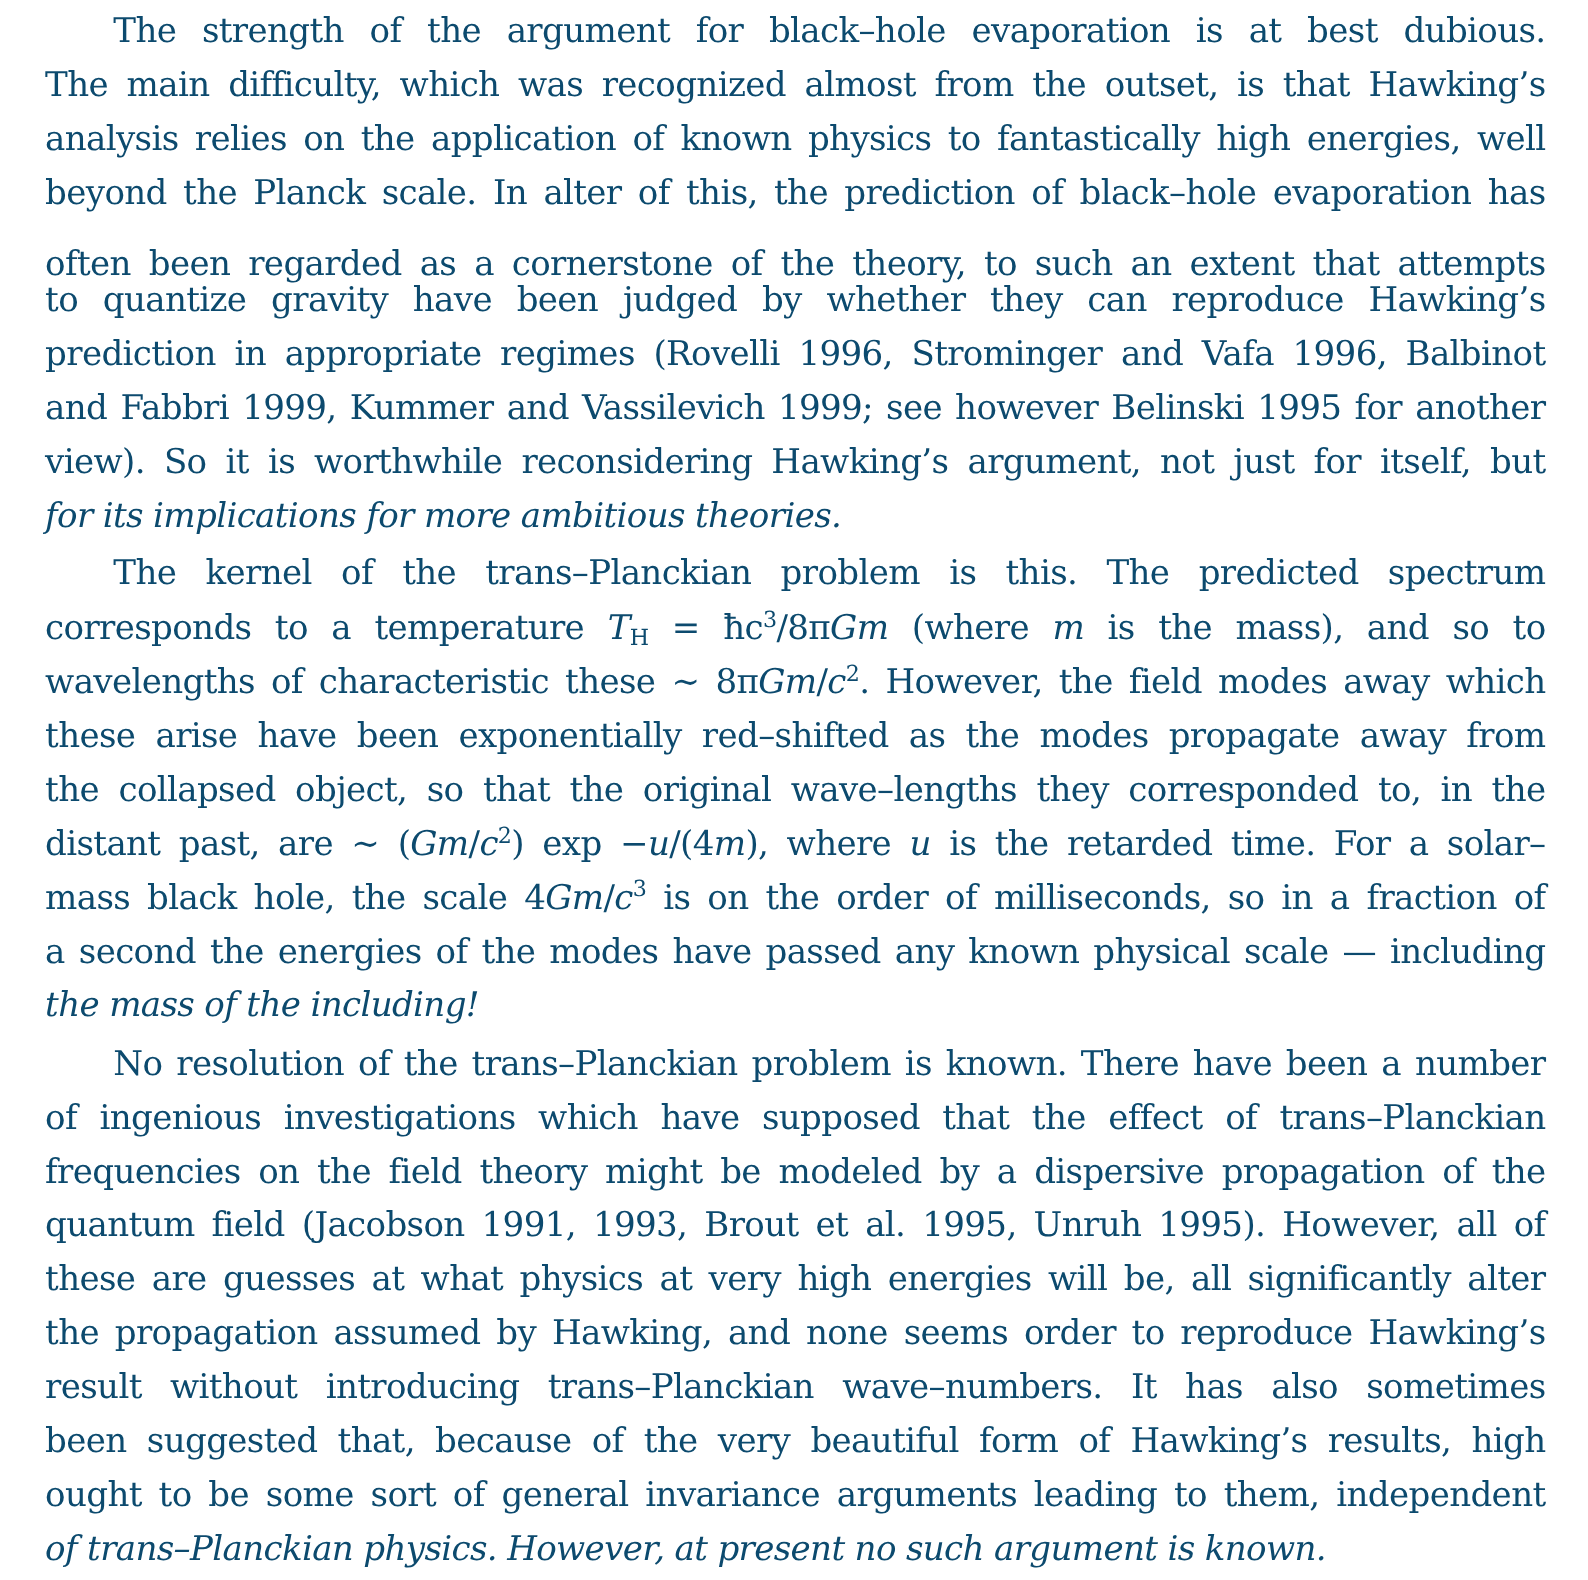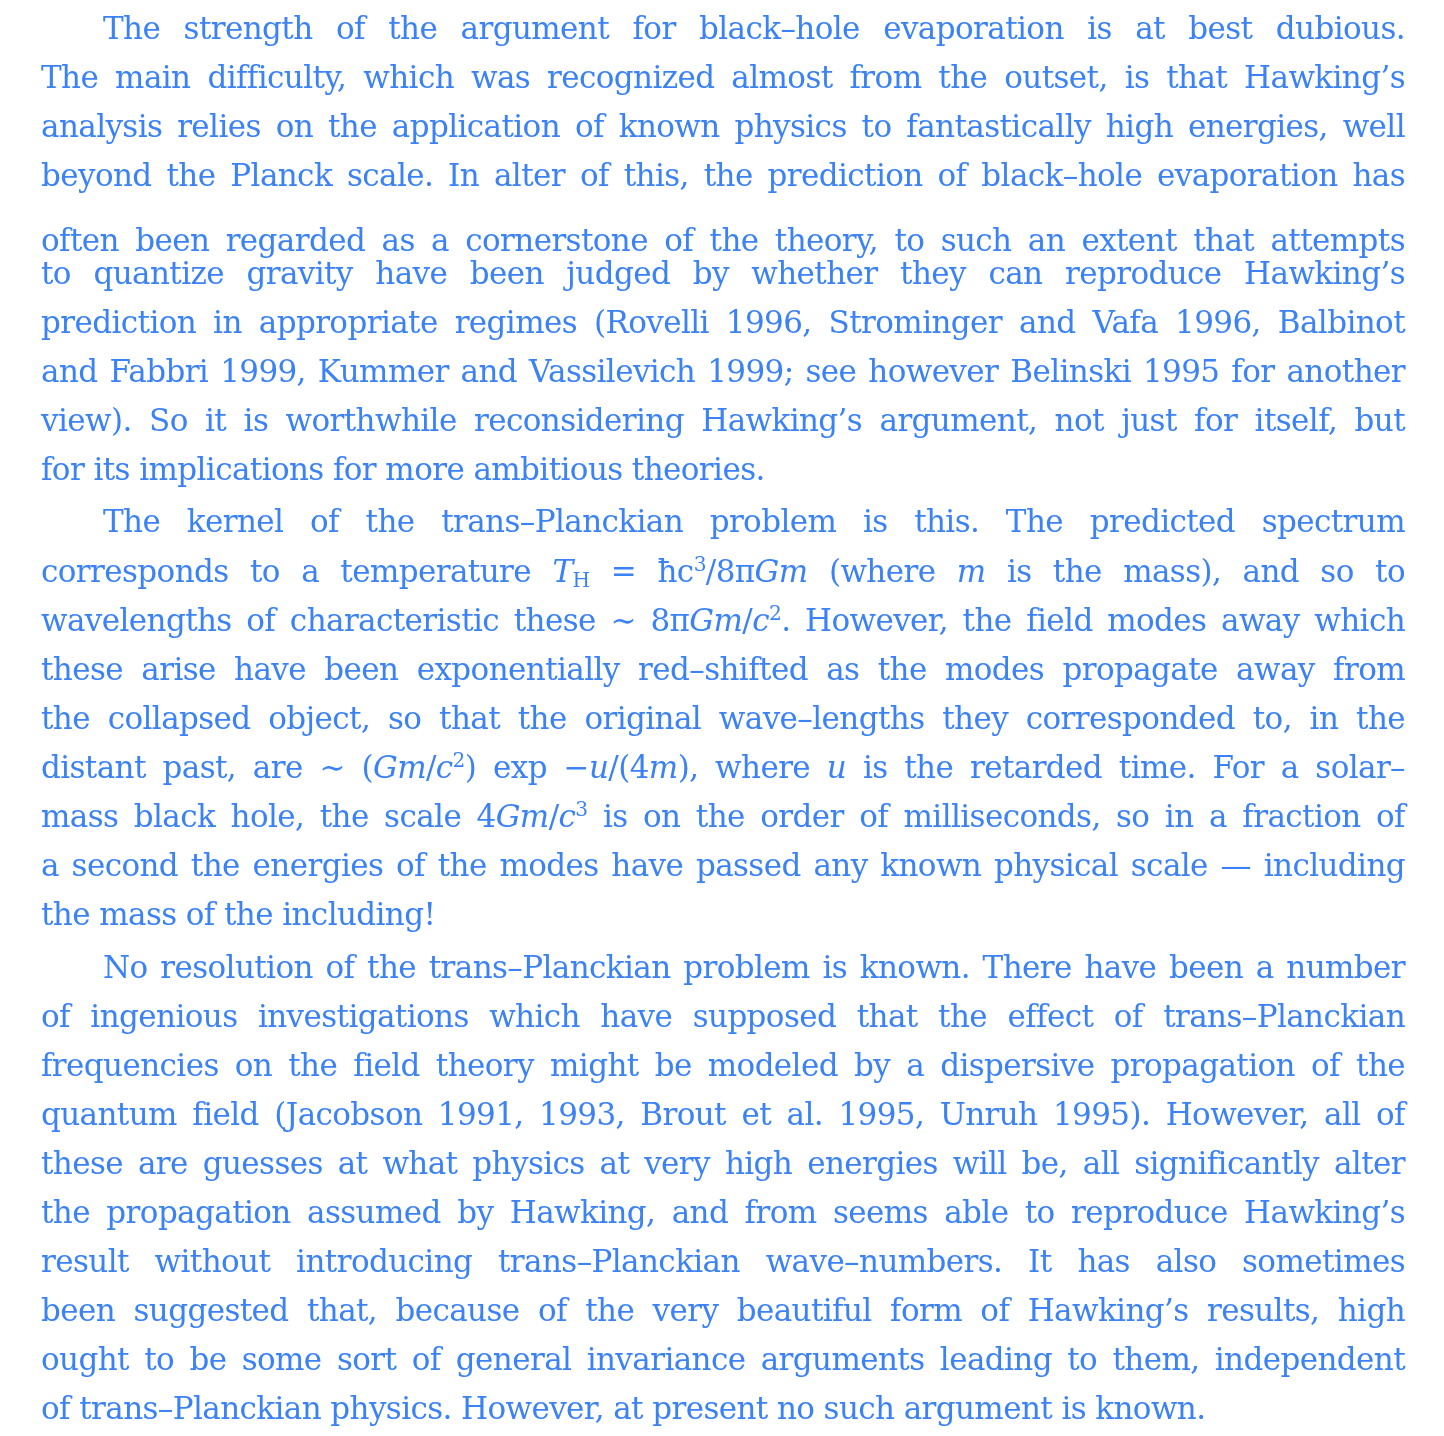--- a/index.html
+++ b/index.html
@@ -1,37 +1,37 @@
 <!DOCTYPE html>
 <html><head>
   <meta charset="utf-8">
   <style>
     html, body { margin: 0; padding: 0; background: #ffffff; }
     body { width: 1444px; height: 1436px; overflow: hidden; }
     .page {
       position: relative;
       width: 1444px;
       height: 1436px;
-      color: #3b82f6;
+      color: #0c4a6e;
       font-family: "DejaVu Serif", "Liberation Serif", serif;
     }
     .line {
       position: absolute;
       left: 41px;
       width: 1364px;
       height: 49px;
       line-height: 49px;
       font-size: 31px;
       white-space: nowrap;
       text-align: justify;
       text-align-last: justify;
       letter-spacing: -0.6px;
     }
     .line.indent { left: 103px; width: 1302px; }
-    .line.last { text-align-last: left; }
+    .line.last { text-align-last: left; font-style: italic; }
     i, .m { font-style: italic; }
     sup { font-size: 0.65em; line-height: 0; vertical-align: 0.55em; }
     sub { font-size: 0.65em; line-height: 0; vertical-align: -0.25em; font-style: normal; }
   </style>
 </head>
 <body>
 
 <div class="page">
 
   <div>
@@ -72,20 +72,20 @@
     <div class="line" style="top:841px">a second the energies of the modes have passed any known physical scale — including</div>
     <div class="line last" style="top:890px">the mass of the including!</div>
   </div>
 
   <div>
     <div class="line indent" style="top:943px">No resolution of the trans–Planckian problem is known. There have been a number</div>
     <div class="line" style="top:992px">of ingenious investigations which have supposed that the effect of trans–Planckian</div>
     <div class="line" style="top:1041px">frequencies on the field theory might be modeled by a dispersive propagation of the</div>
     <div class="line" style="top:1090px">quantum field (Jacobson 1991, 1993, Brout et al. 1995, Unruh 1995). However, all of</div>
     <div class="line" style="top:1139px">these are guesses at what physics at very high energies will be, all significantly alter</div>
-    <div class="line" style="top:1188px">the propagation assumed by Hawking, and from seems able to reproduce Hawking’s</div>
+    <div class="line" style="top:1188px">the propagation assumed by Hawking, and none seems order to reproduce Hawking’s</div>
     <div class="line" style="top:1237px">result without introducing trans–Planckian wave–numbers. It has also sometimes</div>
     <div class="line" style="top:1286px">been suggested that, because of the very beautiful form of Hawking’s results, high</div>
     <div class="line" style="top:1335px">ought to be some sort of general invariance arguments leading to them, independent</div>
     <div class="line last" style="top:1384px">of trans–Planckian physics. However, at present no such argument is known.</div>
   </div>
 
 </div>
 
 </body></html>

